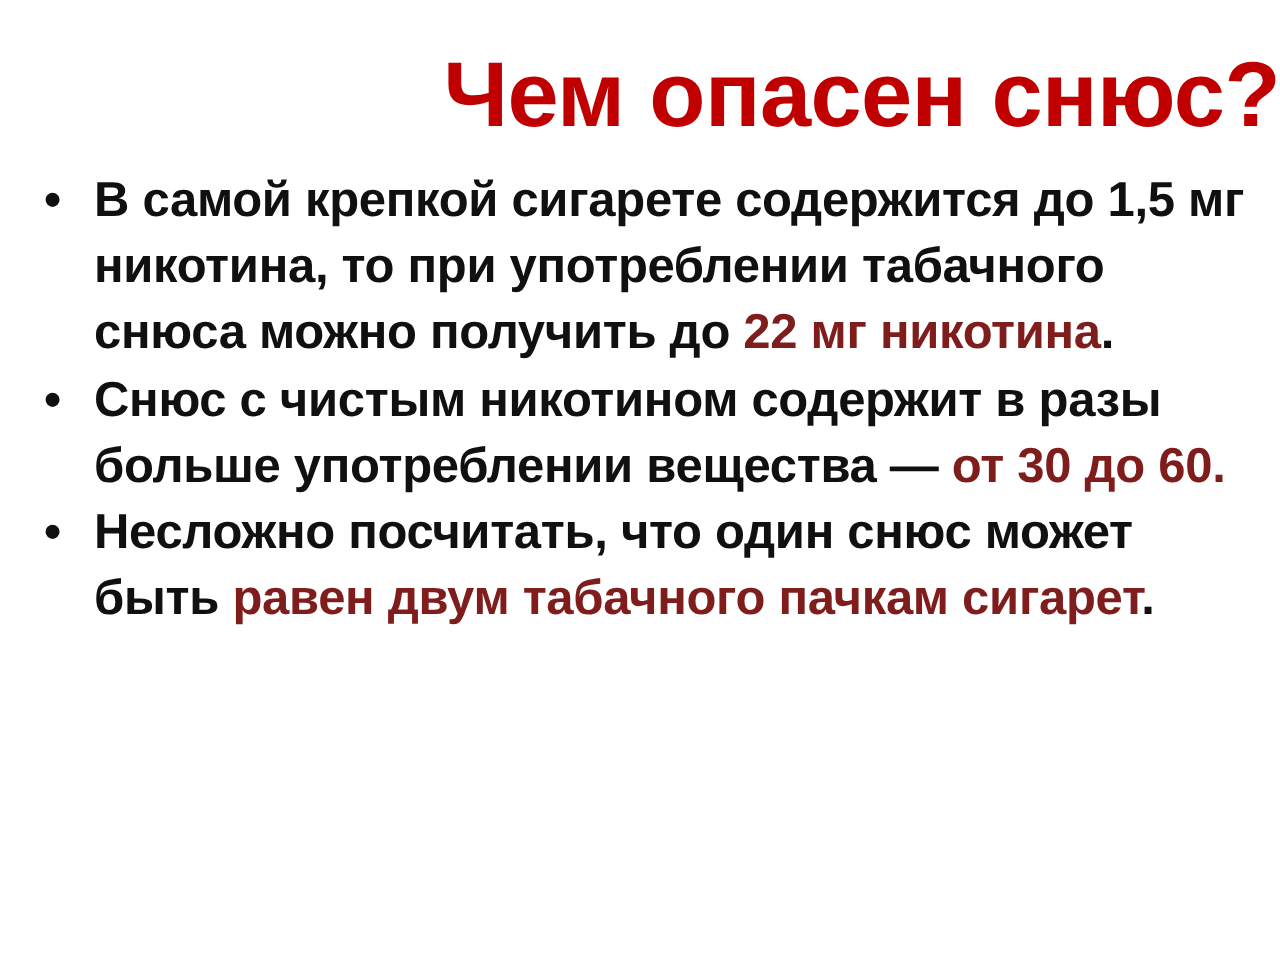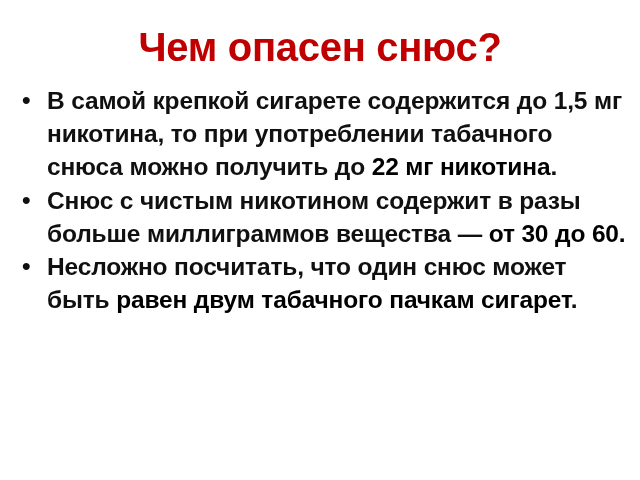--- a/index.html
+++ b/index.html
@@ -18,22 +18,22 @@
     width: 640px;
     height: 480px;
     background: #FFFFFF;
     box-sizing: border-box;
   }
   .slide-title {
     position: absolute;
     left: 0;
     top: 24px;
     width: 640px;
-    text-align: center;
-    font-size: 40px;
+    text-align: right;
+    font-size: 46px;
     font-weight: bold;
     line-height: 46px;
     color: #C00000;
     letter-spacing: -0.3px;
     white-space: nowrap;
   }
   .body-list {
     position: absolute;
     left: 0;
     top: 84px;
@@ -56,41 +56,41 @@
     position: absolute;
     left: 22px;
     top: 0;
     width: 14px;
     font-size: 24.5px;
     line-height: 33.2px;
     color: #101010;
     text-align: left;
   }
   .accent {
-    color: #000000;
+    color: #7f1d1d;
   }
   .plain {
     color: #101010;
   }
 </style>
 </head>
 <body>
 
 <div class="slide">
 
   <div class="slide-title">Чем опасен снюс?</div>
 
   <ul class="body-list">
 
     <li class="bullet-item">
       <span class="bullet-marker">•</span><span class="plain">В самой крепкой сигарете содержится до 1,5 мг никотина, то при употреблении табачного снюса можно получить до </span><span class="accent">22 мг никотина</span><span class="plain">.</span>
     </li>
 
     <li class="bullet-item">
-      <span class="bullet-marker">•</span><span class="plain">Снюс с чистым никотином содержит в разы больше миллиграммов вещества — </span><span class="accent">от 30 до 60.</span><span class="plain"></span>
+      <span class="bullet-marker">•</span><span class="plain">Снюс с чистым никотином содержит в разы больше употреблении вещества — </span><span class="accent">от 30 до 60.</span><span class="plain"></span>
     </li>
 
     <li class="bullet-item">
       <span class="bullet-marker">•</span><span class="plain">Несложно посчитать, что один снюс может быть </span><span class="accent">равен двум табачного пачкам сигарет</span><span class="plain">.</span>
     </li>
 
   </ul>
 
 </div>
 

